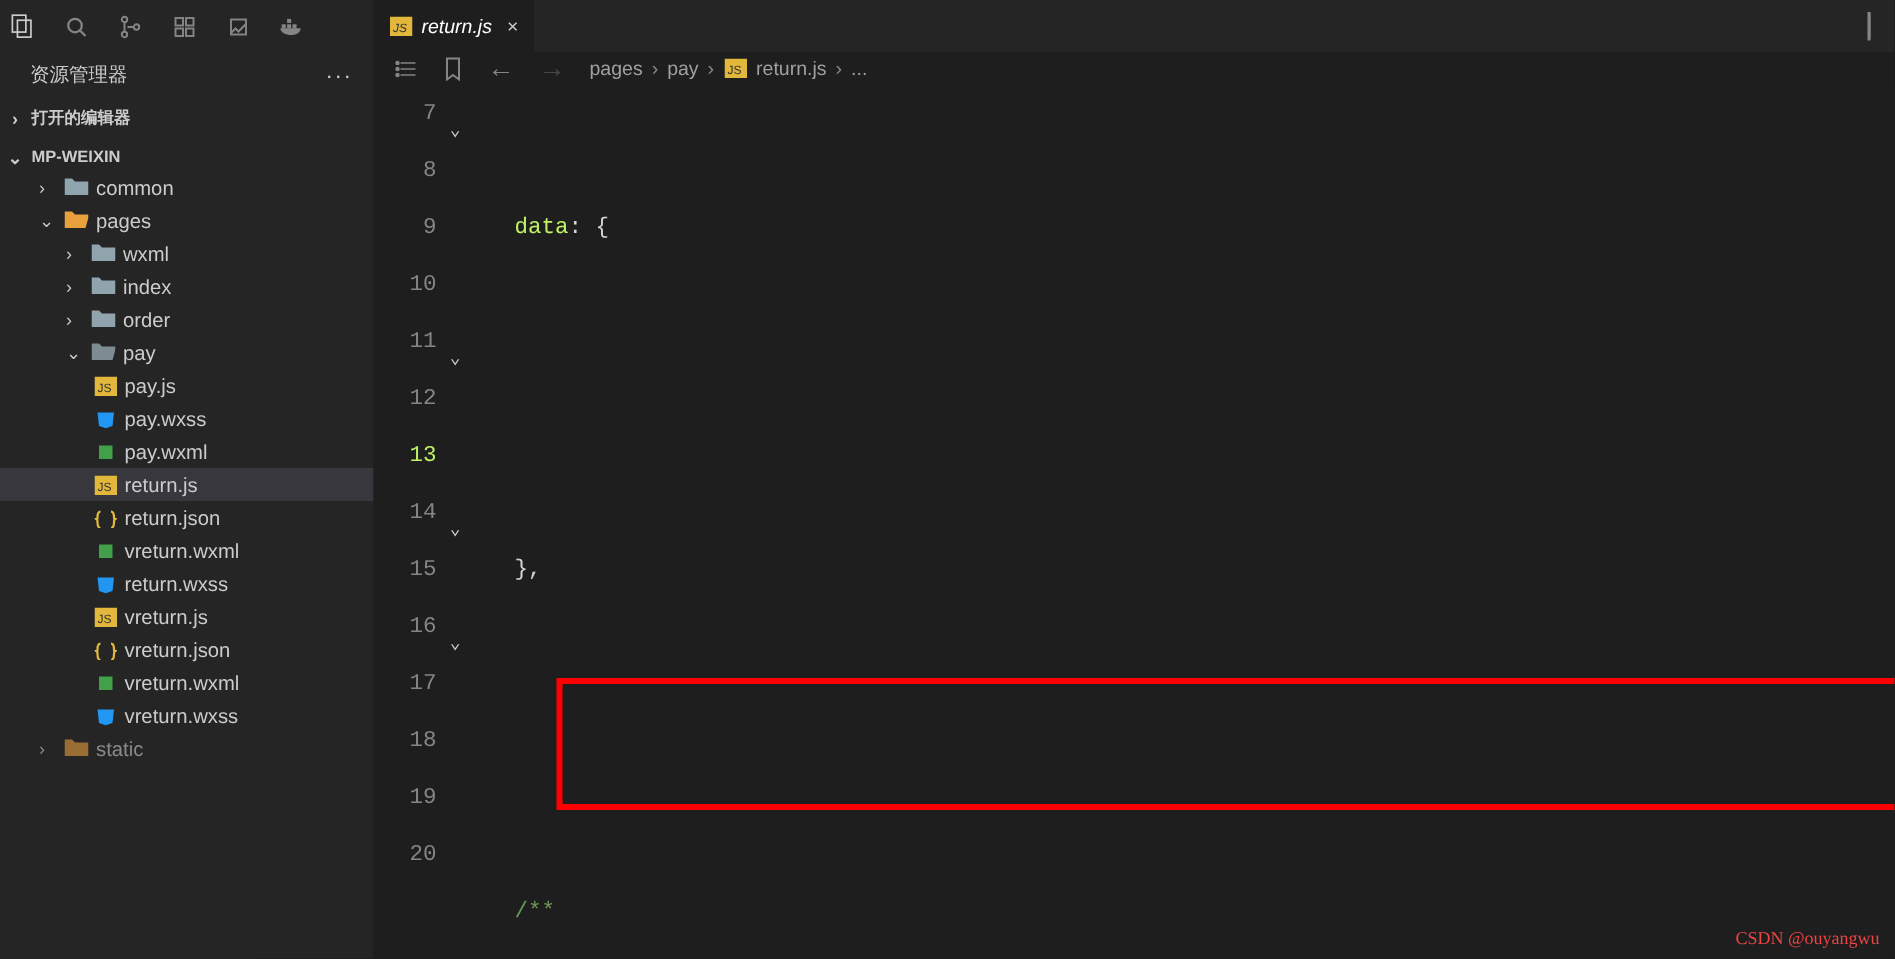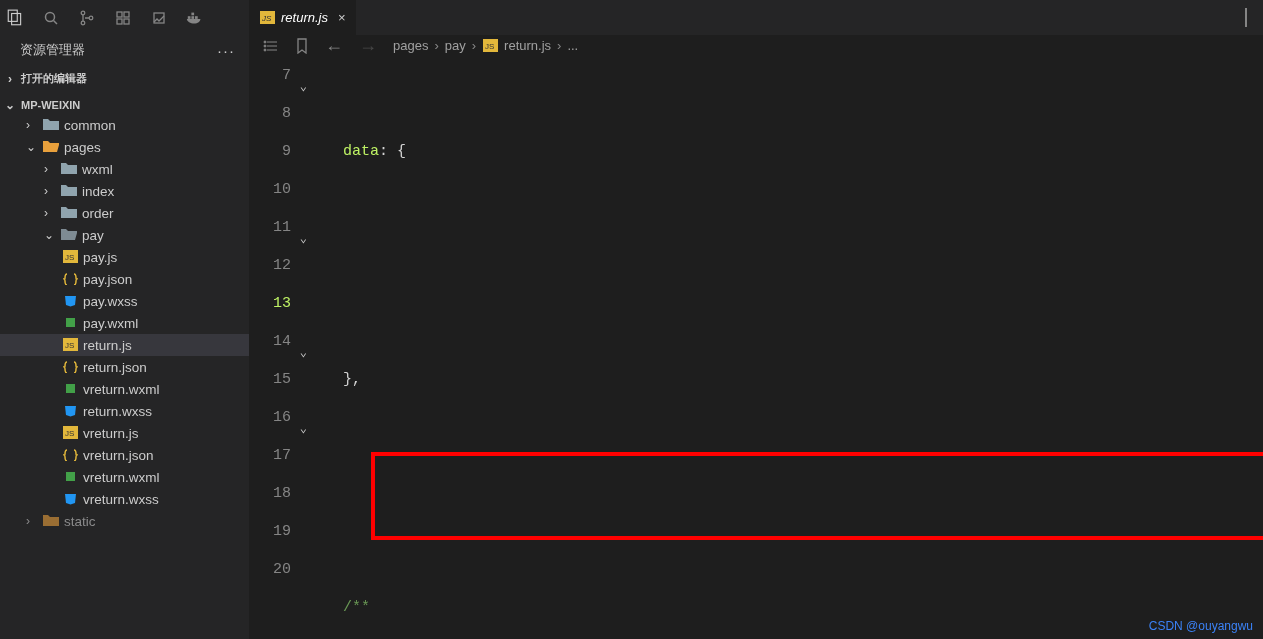--- a/index.html
+++ b/index.html
@@ -13,40 +13,40 @@
 .section { padding:4px 0; }
 .section-title { display:flex; align-items:center; gap:5px; padding:2px 4px; font-size:11px; font-weight:700; color:#ccc; cursor:pointer; }
 .section-title .chev { width:12px; display:inline-block; text-align:center; font-size:12px; color:#ccc; }
 .tree { font-size:13.5px; color:#ccc; }
 .tree-row { display:flex; align-items:center; height:22px; padding-left:8px; cursor:pointer; gap:5px; }
 .tree-row.depth1 { padding-left:26px; }
 .tree-row.depth2 { padding-left:44px; }
 .tree-row.depth3 { padding-left:62px; }
 .tree-row.active { background:#37373d; }
 .folder-ic { width:16px; height:14px; display:inline-flex; }
-.file-ic { width:16px; height:14px; display:inline-flex; align-items:flex-start; justify-content:center; }
+.file-ic { width:16px; height:14px; display:inline-flex; align-items:center; justify-content:center; }
 .chev-s { width:12px; font-size:12px; color:#ccc; }
 .editor { flex:1; display:flex; flex-direction:column; background:#1e1e1e; }
 .tabs-bar { height:35px; background:#252526; display:flex; align-items:center; justify-content:space-between; }
 .tab { height:35px; background:#1e1e1e; display:flex; align-items:center; padding:0 10px; gap:6px; font-size:13px; color:#fff; font-style:italic; }
 .tab .close { color:#ccc; font-style:normal; margin-left:4px; }
 .editor-toolbar { height:30px; display:flex; align-items:center; gap:16px; padding:0 14px; color:#858585; font-size:13px; background:#1e1e1e; border-bottom:1px solid #1e1e1e; }
 .breadcrumb { display:flex; align-items:center; gap:6px; font-size:13px; color:#a0a0a0; }
 .breadcrumb .sep { color:#888; }
 .code-area { flex:1; display:flex; font-family:Consolas,"Courier New",monospace; font-size:15px; line-height:38px; position:relative; }
 .gutter { width:62px; text-align:right; padding-right:20px; color:#858585; user-select:none; }
 .gutter .ln { height:38px; position:relative; }
 .gutter .ln .fold { position:absolute; right:-16px; top:11px; font-size:12px; color:#ccc; }
 .gutter .ln.current { color:#bef264; }
 .code { flex:1; white-space:pre; color:#d4d4d4; position:relative; padding-left:14px; }
 .code .line { height:38px; }
 .prop { color:#bef264; }
 .com { color:#6a9955; }
 .highlight-box { position:absolute; left:97px; top:184px; width:910px; height:88px; border:4px solid #ff0000; pointer-events:none; }
-.watermark { position:absolute; right:10px; bottom:6px; font-size:12px; color:#3b82f6; font-family:Liberation Sans, sans-serif; }
+.watermark { position:absolute; right:10px; bottom:6px; font-size:12px; color:#ef4444; font-family:Liberation Serif, serif; }
 .split-icon { width:16px; height:16px; border:1px solid #858585; position:relative; }
 .split-icon::after { content:""; position:absolute; left:50%; top:0; bottom:0; width:1px; background:#858585; }
 svg { display:block; }
 </style>
 </head>
 <body>
 
 <div class="root">
   <div class="sidebar">
     <div class="activity-bar">
@@ -165,28 +165,20 @@
             <span>pay</span>
           </div>
         <div class="tree-row depth3">
             <span class="file-ic">
               <svg width="15" height="13" viewBox="0 0 15 13">
                 <rect width="15" height="13" fill="#e2b73b"></rect>
                 <text x="2" y="10" font-size="8" fill="#333" font-family="Arial">JS</text>
               </svg>
             </span>
             <span>pay.js</span>
-          </div>
-        <div class="tree-row depth3">
-            <span class="file-ic">
-              <svg width="15" height="13" viewBox="0 0 15 13" fill="none" stroke="#e2b73b" stroke-width="1.5">
-                <path d="M4 2c-2 0-2 2-2 4s-1 1-1 1 1 0 1 2 0 4 2 4M11 2c2 0 2 2 2 4s1 1 1 1-1 0-1 2 0 4-2 4"></path>
-              </svg>
-            </span>
-            <span>pay.json</span>
           </div>
         <div class="tree-row depth3">
             <span class="file-ic">
               <svg width="15" height="13" viewBox="0 0 15 13" fill="#2196f3">
                 <path d="M2 2h11l-1 9-4.5 1.5L3 11z"></path>
               </svg>
             </span>
             <span>pay.wxss</span>
           </div>
         <div class="tree-row depth3">

